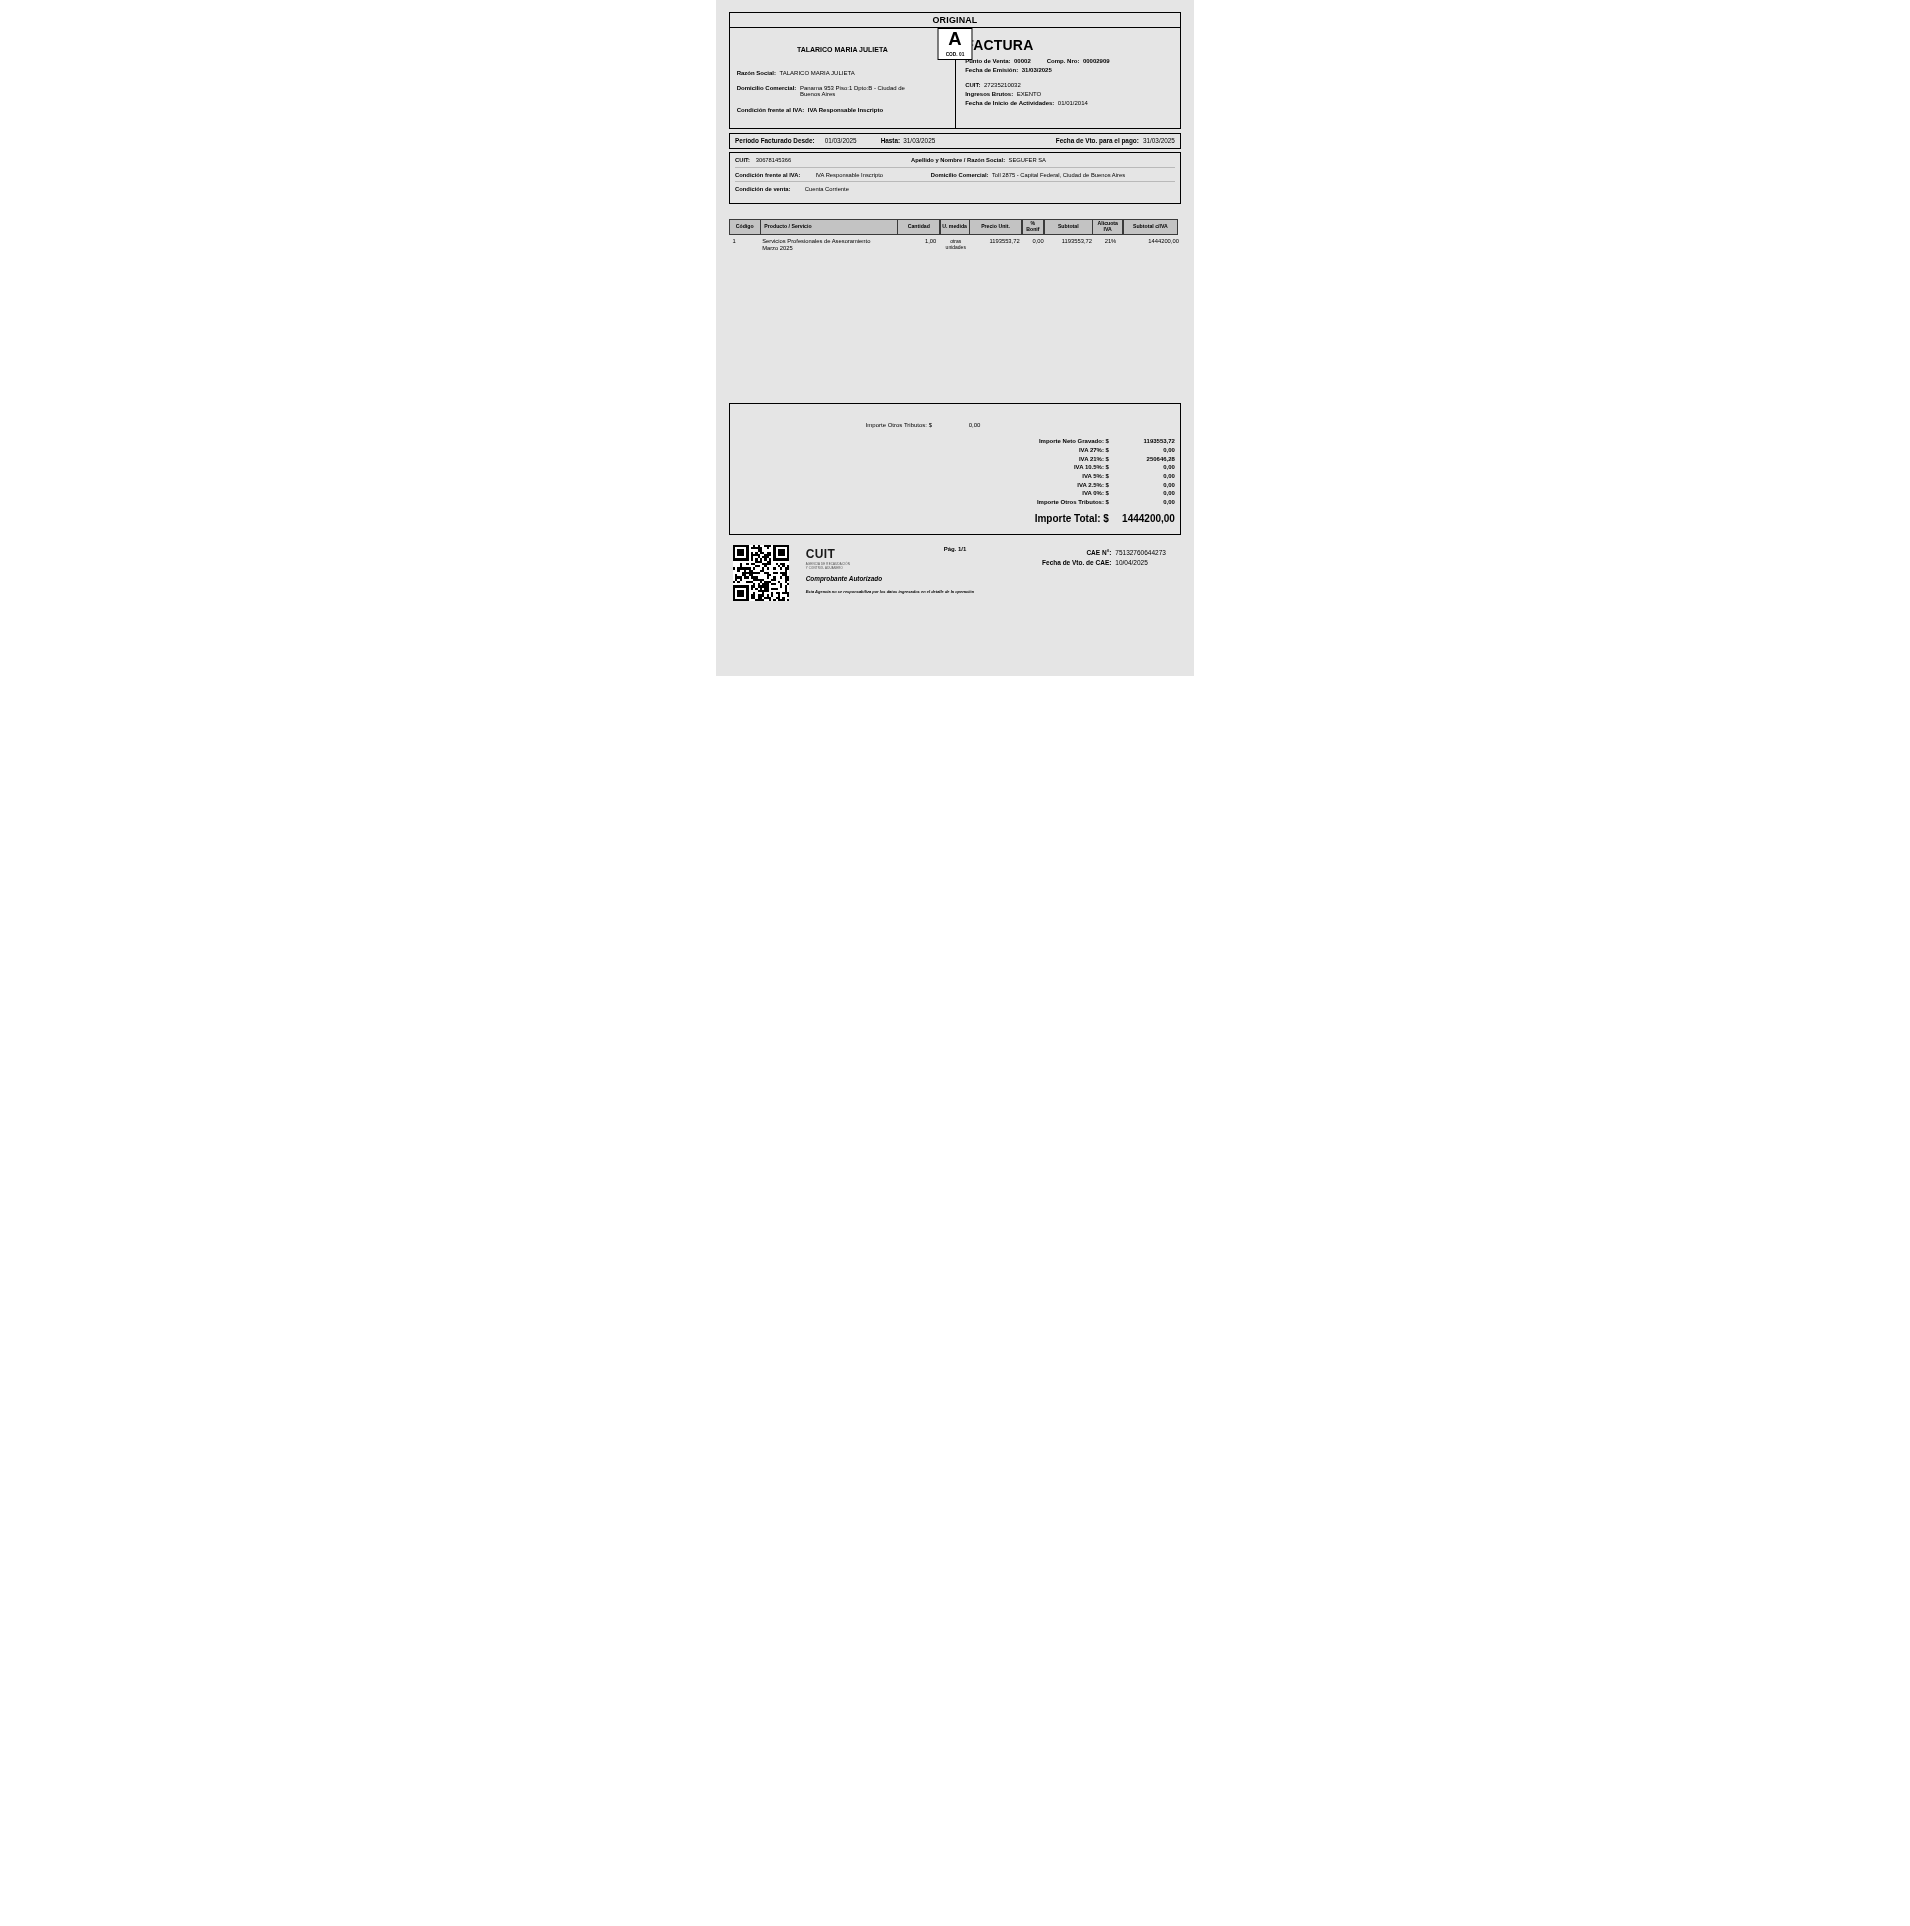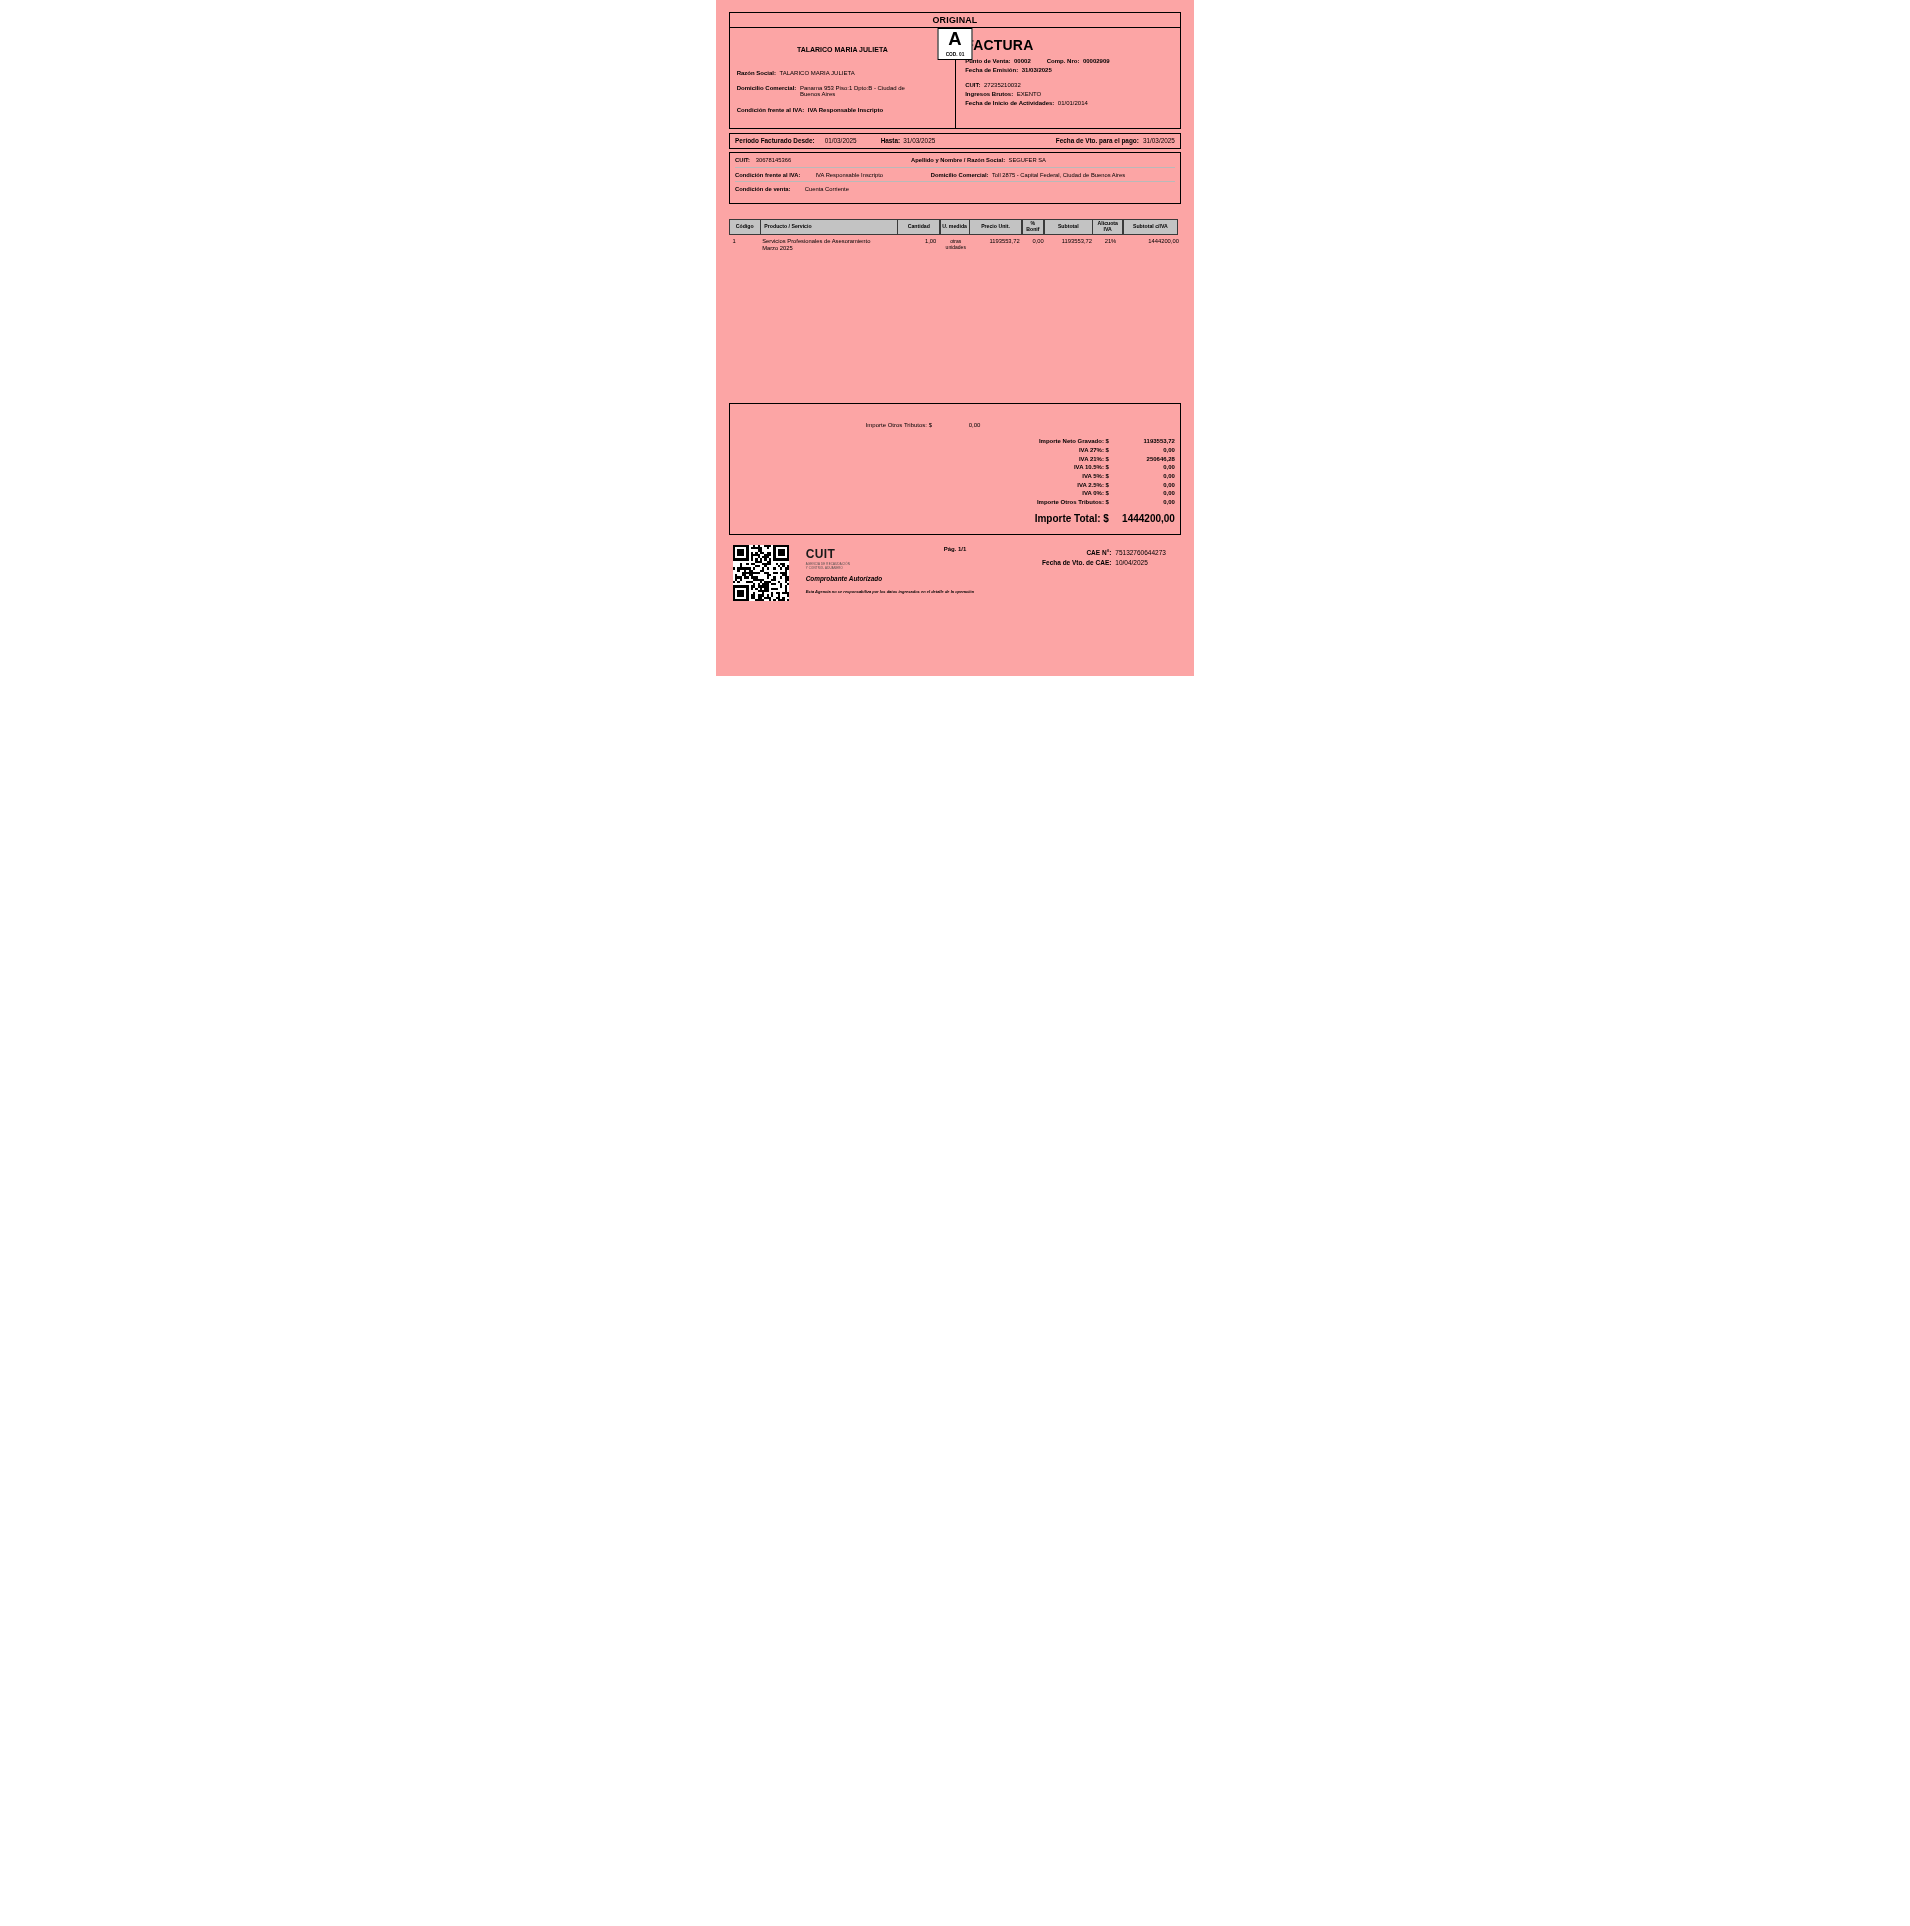--- a/index.html
+++ b/index.html
@@ -1,18 +1,18 @@
 <!DOCTYPE html>
 <html style="font-size:6.2px"><head>
 <meta charset="utf-8">
 <style>
   * { margin:0; padding:0; box-sizing:border-box; }
   html,body { background:#ffffff; }
   body { font-family:"Liberation Sans", sans-serif; color:#000; }
-  .page { width:478px; min-height:676px; margin:0 auto; background:#fca5a5; padding:11.6px 12.7px 0; position:relative; }
+  .page { width:478px; min-height:676px; margin:0 auto; background:#e5e5e5; padding:11.6px 12.7px 0; position:relative; }
 
   .original-bar { height:16px; border:0.8px solid #000; display:flex; align-items:center; justify-content:center;
                   font-size:8.9px; font-weight:bold; letter-spacing:0.2px; }
 
   .header-box { height:102px; border:0.8px solid #000; margin-top:-0.8px; position:relative; display:flex; }
   .header-left { width:50%; padding:0 7px; }
   .header-right { width:50%; border-left:0.8px solid #000; padding:0 3.9px 0 9.2px; }
 
   .code-box { position:absolute; left:50%; top:0; transform:translateX(-50%); width:35px; height:32px;
               background:#fff; border:0.8px solid #000; z-index:3; display:flex; flex-direction:column;

